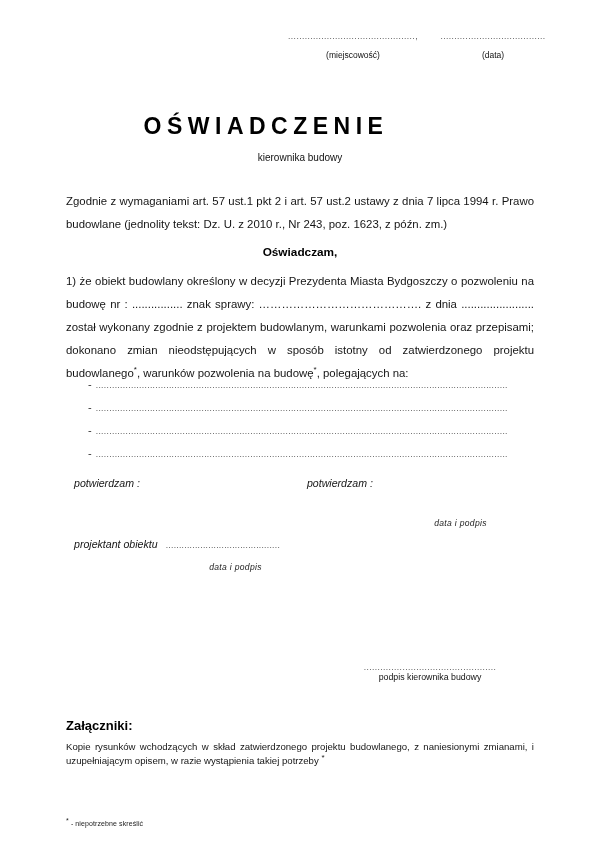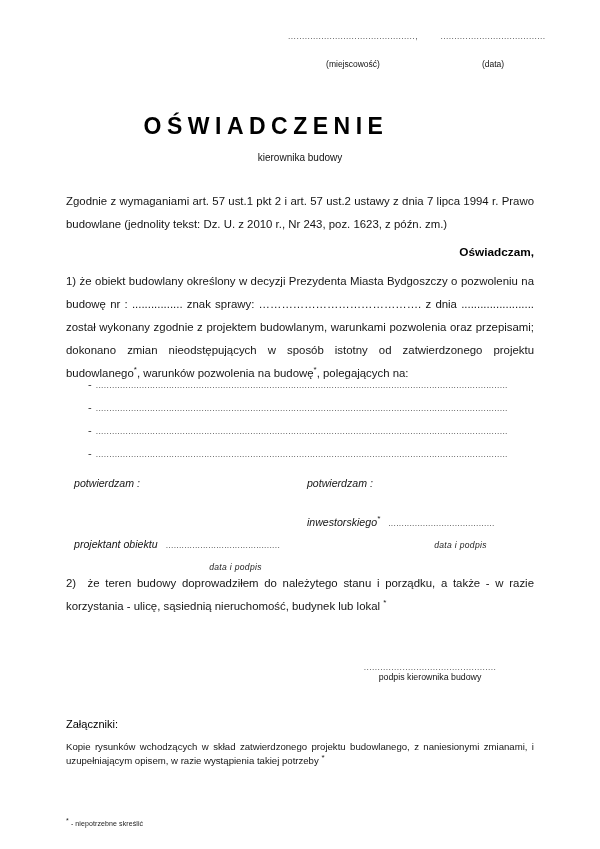--- a/index.html
+++ b/index.html
@@ -38,21 +38,21 @@
     font-size: 8.5px;
     letter-spacing: 0.4px;
     color: #555;
     line-height: 9px;
     white-space: nowrap;
     overflow: hidden;
   }
   .hdr-caption {
     font-size: 8.5px;
     color: #111;
-    margin-top: 18px;
+    margin-top: 9px;
     line-height: 10px;
   }
 
   
   .title {
     position: absolute;
     top: 113px;
     left: 0;
     width: 532px;
     text-align: center;
@@ -80,21 +80,21 @@
     line-height: 23px;
     text-align: justify;
     color: #151515;
   }
   .legal-ref { top: 190px; }
   .declare-head {
     position: absolute;
     top: 245px;
     left: 66px;
     width: 468px;
-    text-align: right;
+    text-align: center;
     font-size: 11.8px;
     font-weight: bold;
     color: #000;
   }
   .clause-1 { top: 270px; }
   .clause-2 { top: 572px; }
 
   .sup {
     font-size: 8px;
     vertical-align: super;
@@ -184,22 +184,22 @@
     font-size: 8.8px;
     color: #111;
     margin-top: 0;
   }
 
   
   .attach-title {
     position: absolute;
     top: 718px;
     left: 66px;
-    font-size: 11px;
-    font-weight: normal;
+    font-size: 13px;
+    font-weight: bold;
     color: #000;
   }
   .attach-text {
     position: absolute;
     top: 740px;
     left: 66px;
     width: 468px;
     font-size: 9.6px;
     line-height: 14px;
     text-align: justify;
@@ -277,33 +277,25 @@
         <div class="cf-sign-row">
           <span class="cf-label">projektant obiektu</span>
           <span class="cf-dots">...........................................</span>
         </div>
         <div class="cf-caption left">data  i  podpis</div>
       </div>
 
       <div class="confirm-col-right">
         <div class="cf-line">potwierdzam :</div>
         <div class="cf-line">&nbsp;</div>
-        <div class="cf-sign-row">
-          <span class="cf-label"><span>inwestorskiego</span><span class="sup">*</span></span>
-          <span class="cf-dots">........................................</span>
-        </div>
         <div class="cf-caption right">data  i  podpis</div>
       </div>
     </div>
   </div>
 
-  <div class="body-block clause-2">
-    <span>2)</span>&nbsp;
-    <span>że teren budowy doprowadziłem do  należytego stanu i porządku, a także - w razie korzystania - ulicę, sąsiednią nieruchomość, budynek lub lokal </span><span class="sup">*</span>
-  </div>
 
   <div class="manager-sign">
     <div class="dots-line">................................................</div>
     <div class="manager-caption">podpis kierownika budowy</div>
   </div>
 
   <div class="attach-title">Załączniki:</div>
   <div class="attach-text">
     <span>Kopie rysunków wchodzących w skład zatwierdzonego projektu budowlanego, z naniesionymi zmianami, i  uzupełniającym opisem, w razie wystąpienia takiej potrzeby </span><span class="sup">*</span>
   </div>

